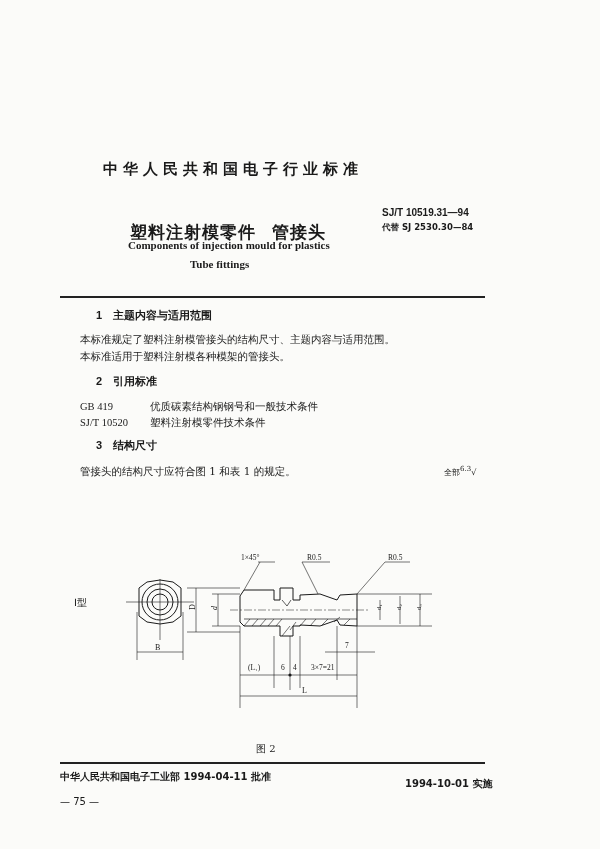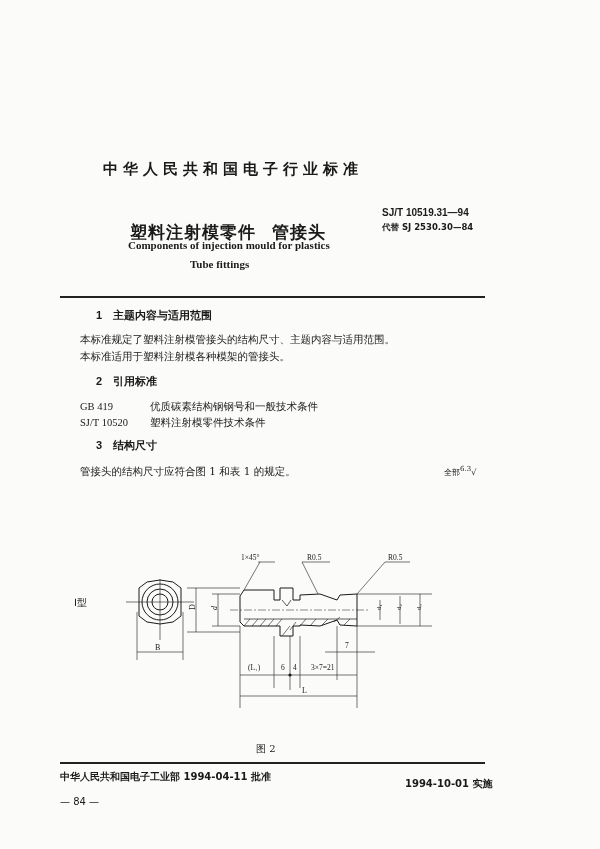--- a/index.html
+++ b/index.html
@@ -181,13 +181,13 @@
   <text x="311" y="670" font-size="7.5">3×7=21</text>
   <text x="345" y="648" font-size="7.5">7</text>
   <text x="302" y="693" font-size="8">L</text>
 </svg>
 
 <div class="abs fig-caption">图 2</div>
 
 <div class="abs rule" style="top:762px;"></div>
 <div class="abs footer-left">中华人民共和国电子工业部 1994-04-11 批准</div>
 <div class="abs footer-right">1994-10-01 实施</div>
-<div class="abs page-num">— 84 —</div>
+<div class="abs page-num">— 75 —</div>
 
 </body></html>

